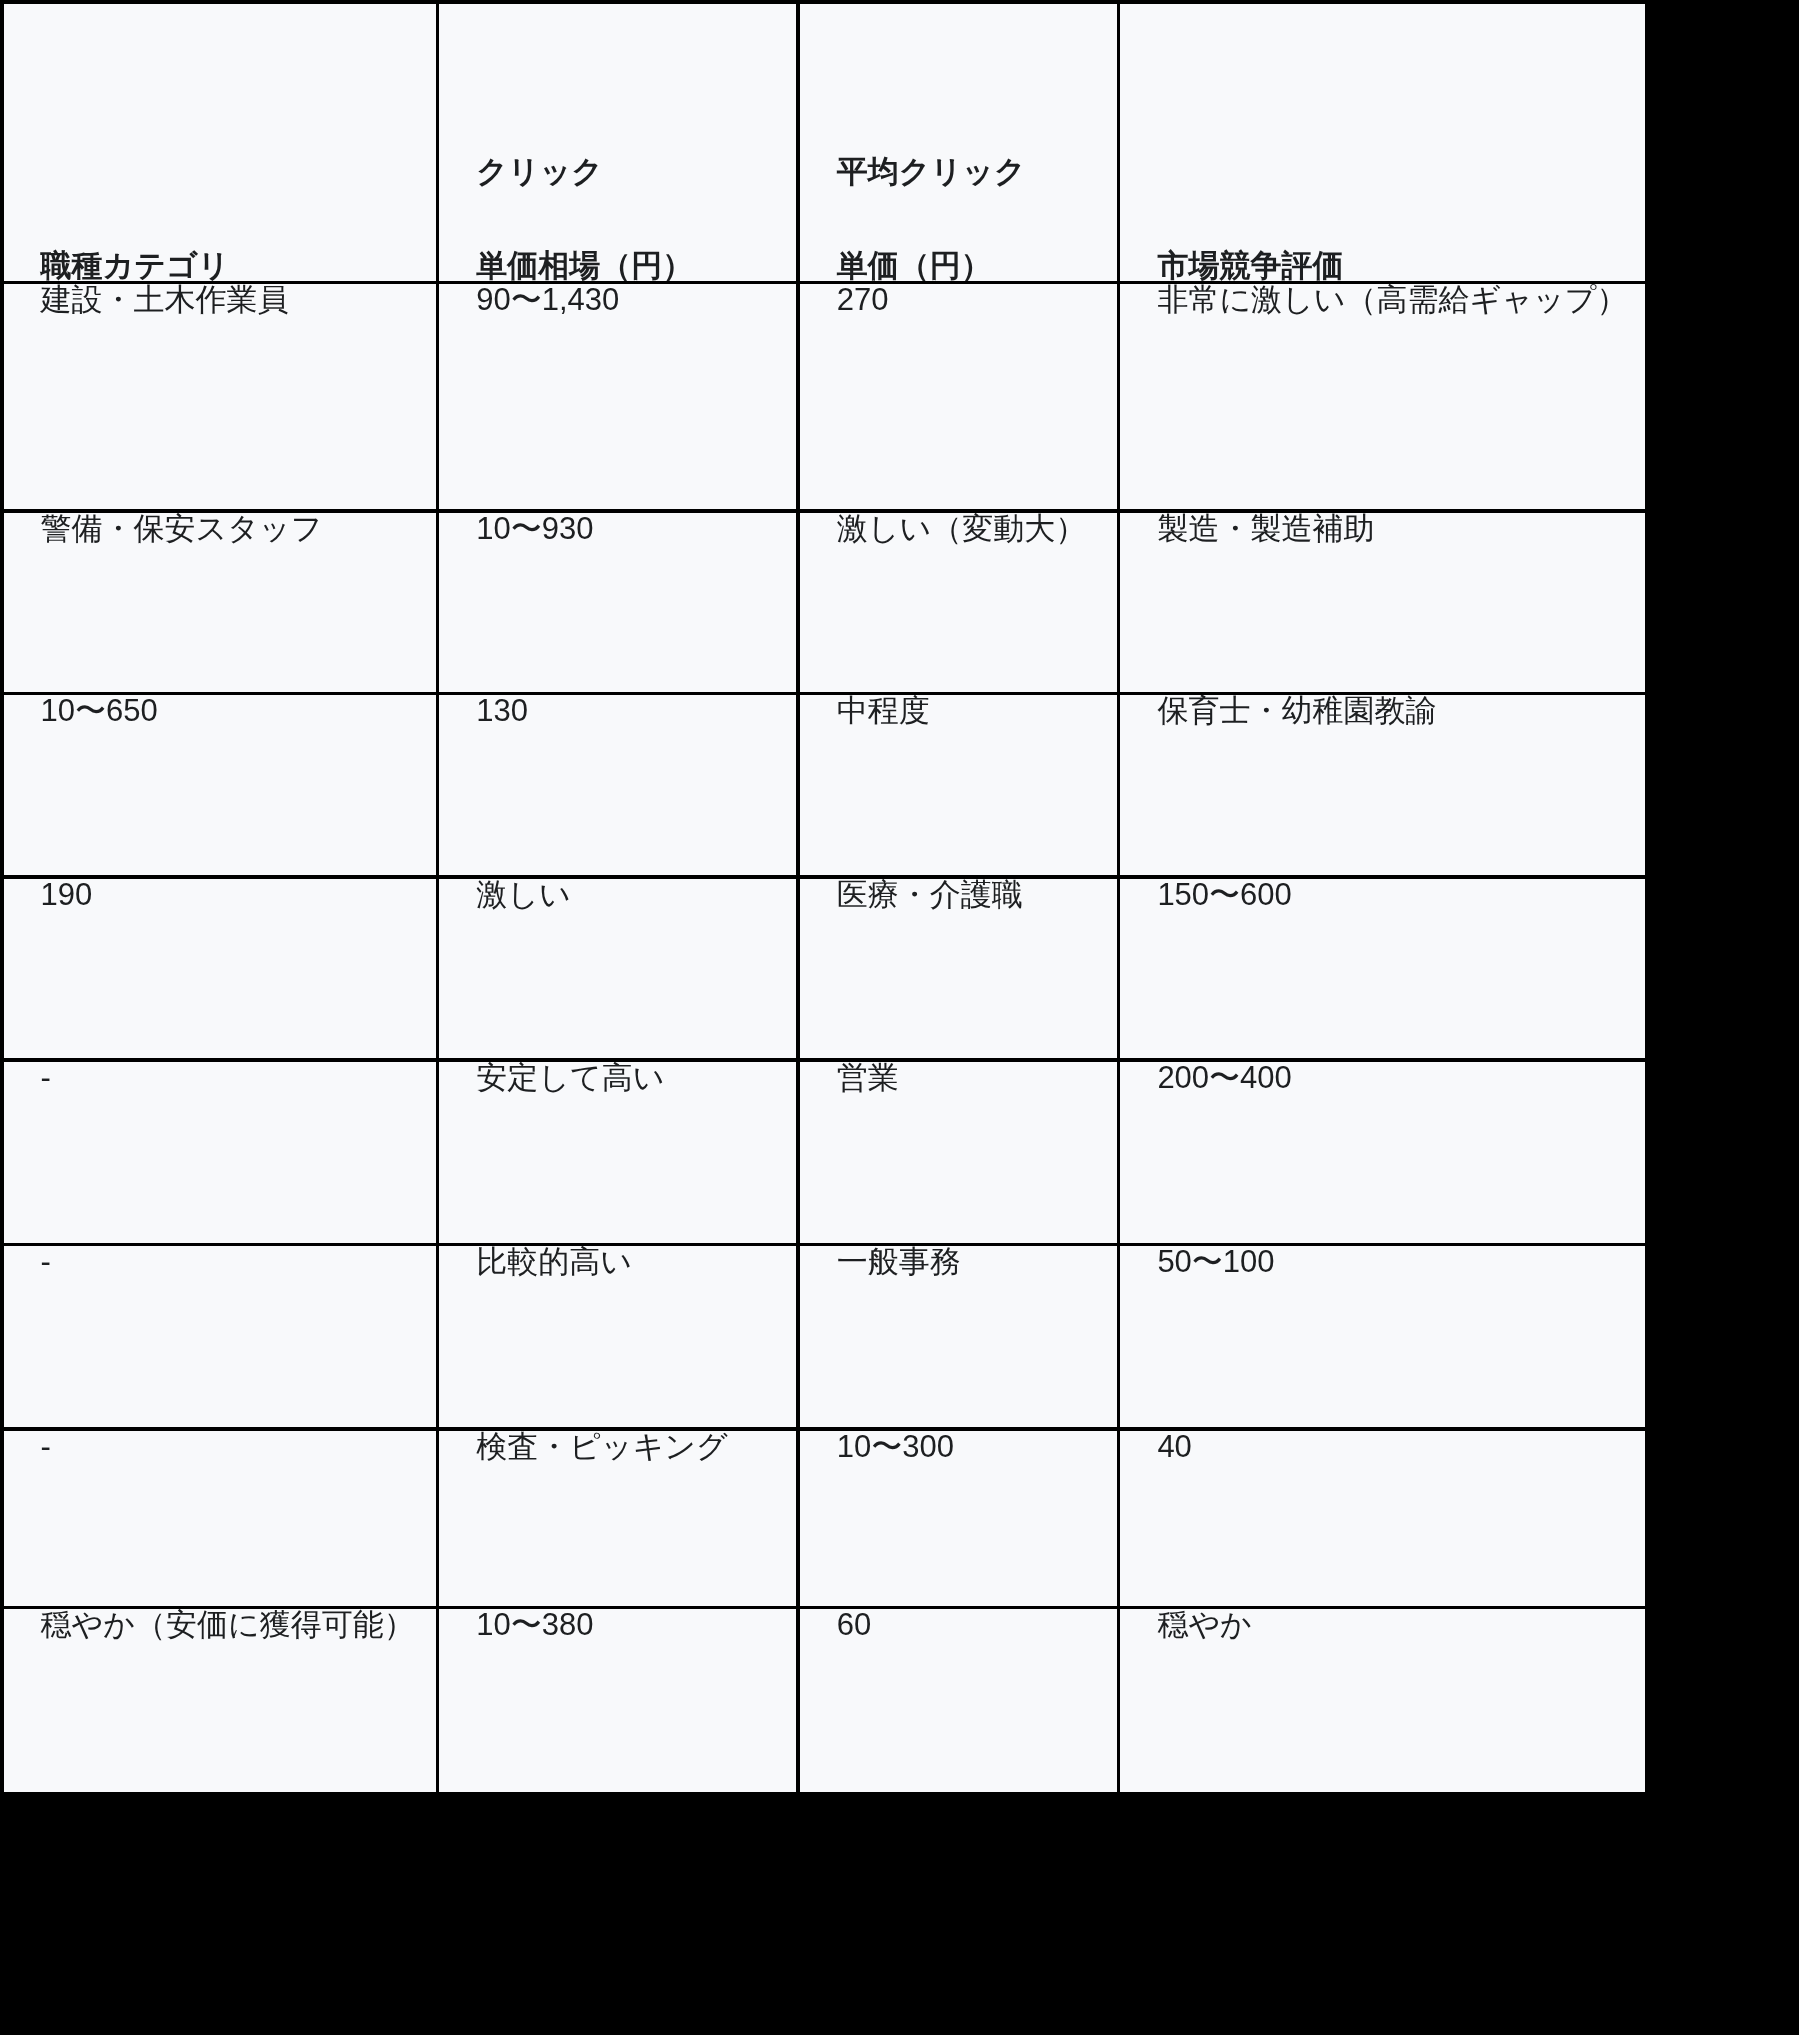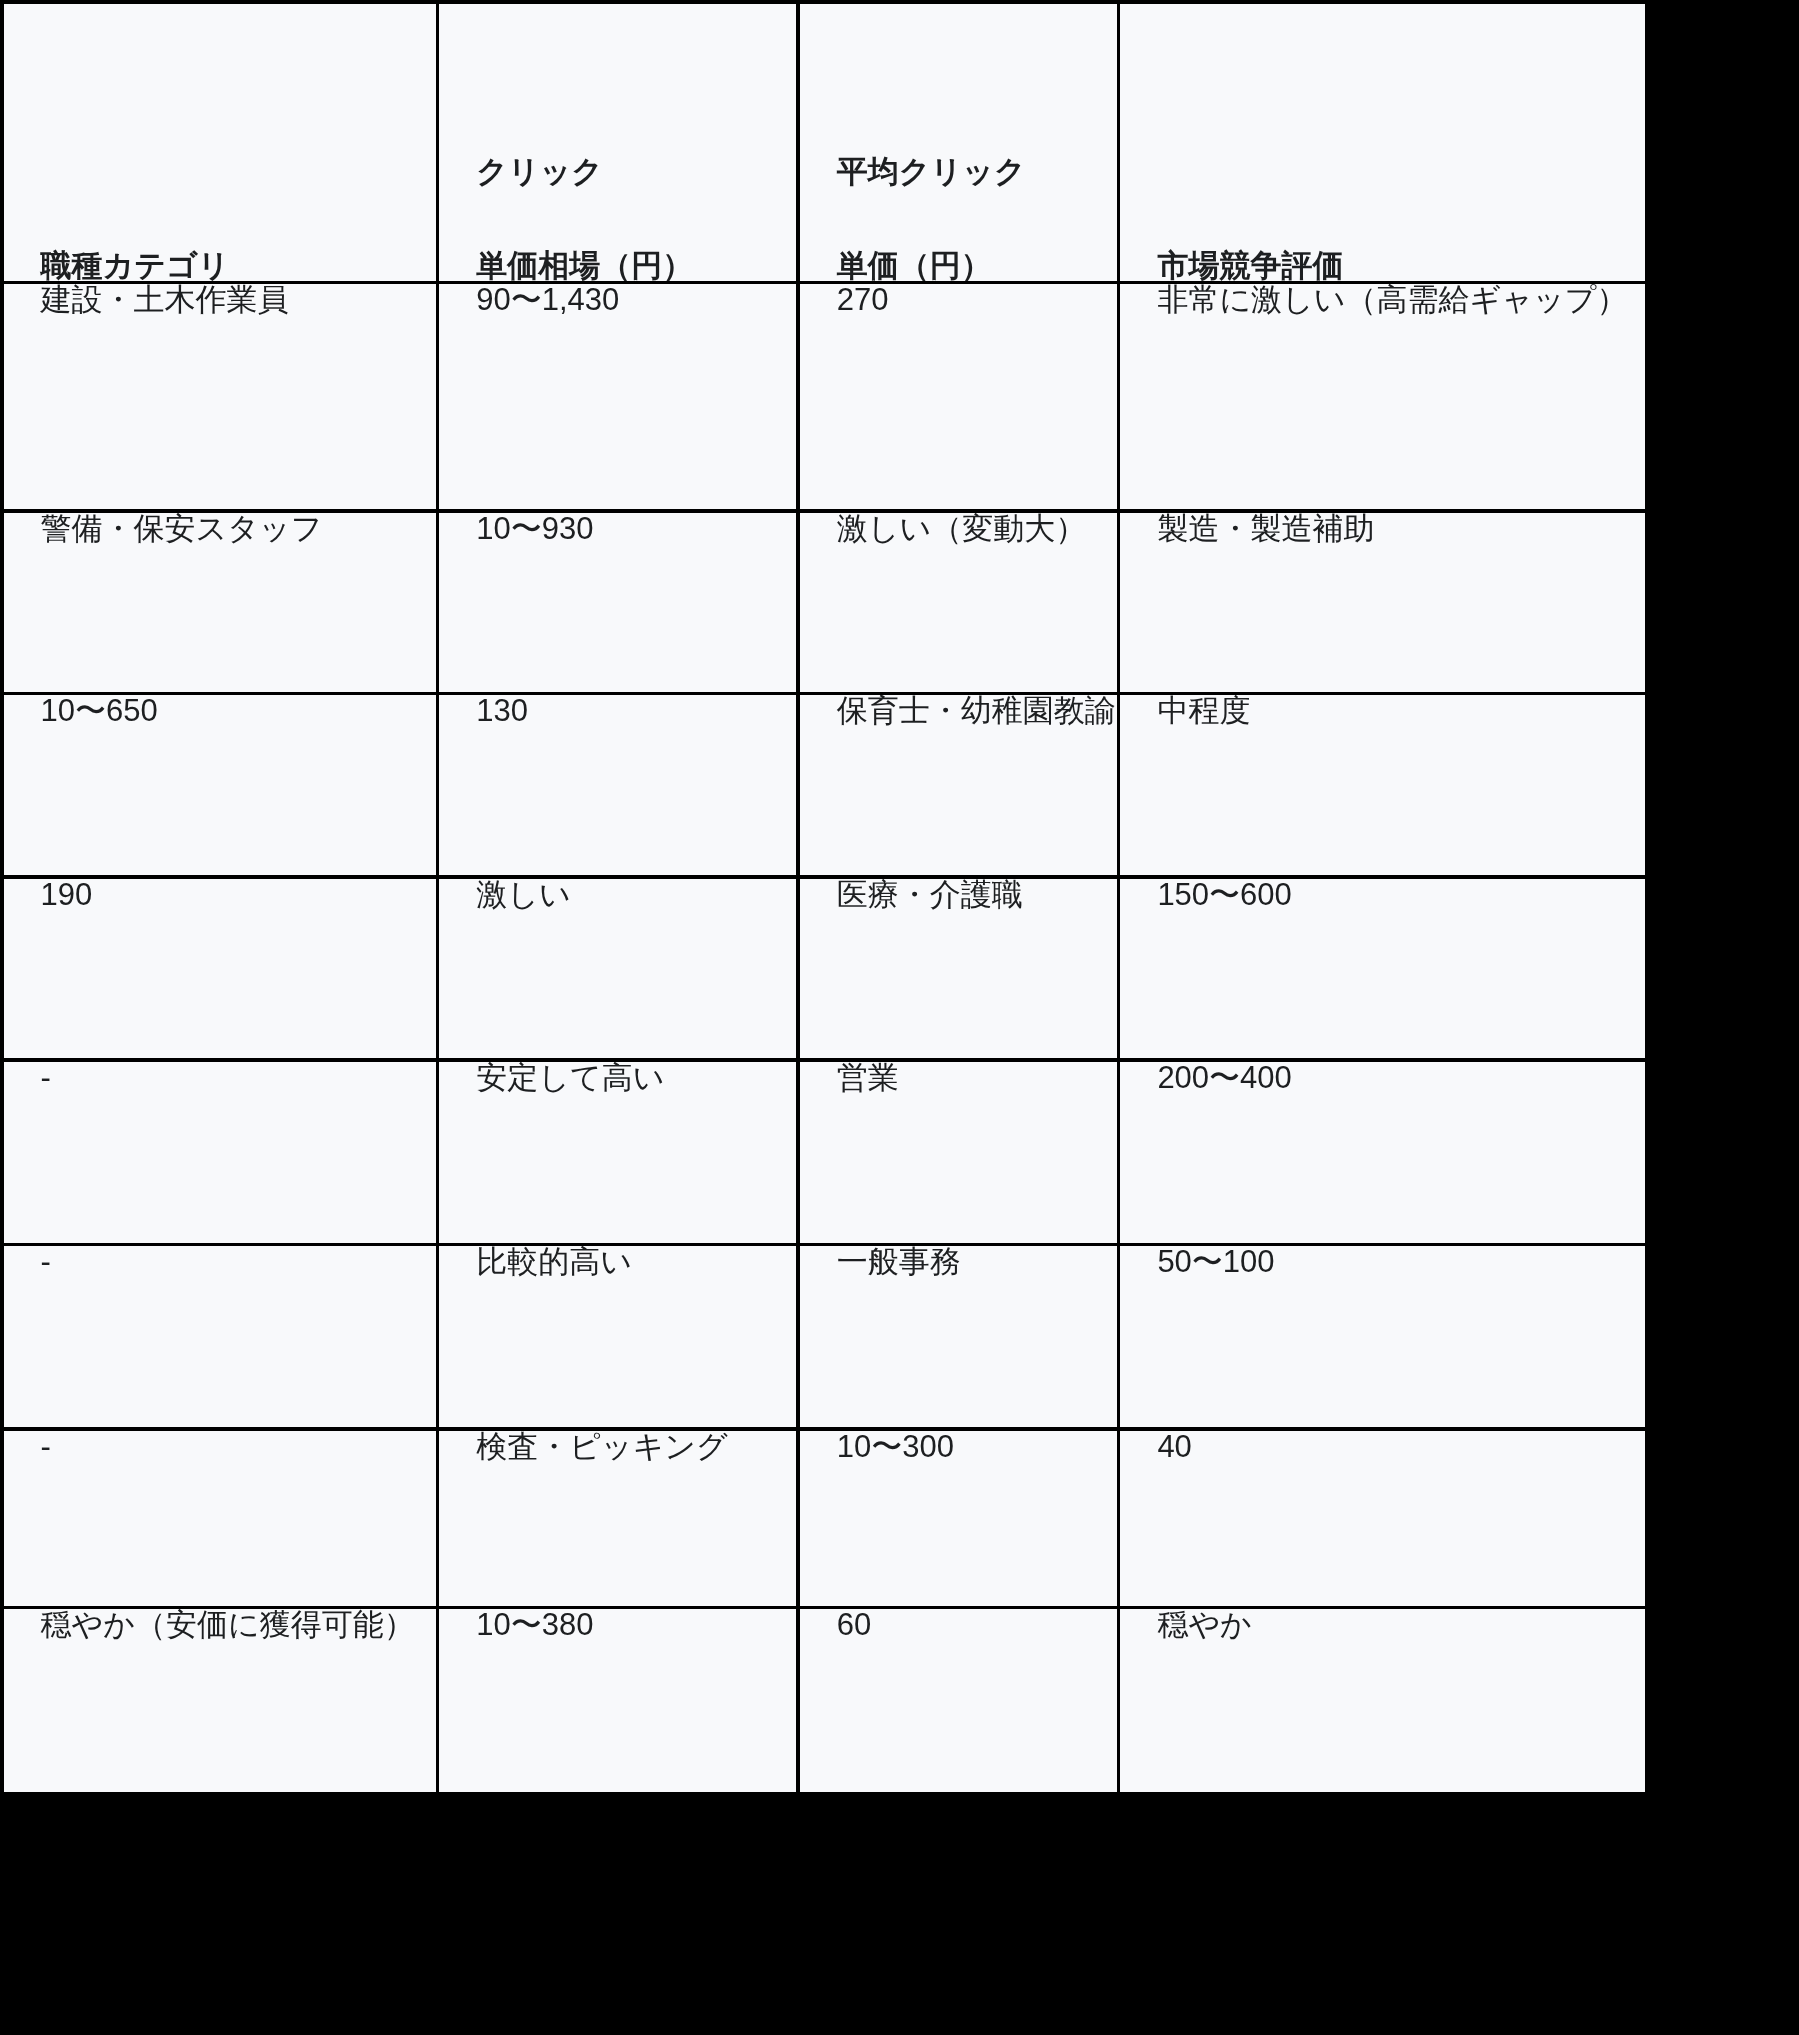--- a/index.html
+++ b/index.html
@@ -97,25 +97,25 @@
   <div class="cell">
       <span>製造・製造補助</span>
     </div>
   <div class="cell">
       <span>10〜650</span>
     </div>
   <div class="cell">
       <span>130</span>
     </div>
   <div class="cell">
-      <span>保育士・幼稚園教諭</span>
+      <span>中程度</span>
     </div>
 
   <div class="cell">
-      <span>中程度</span>
+      <span>保育士・幼稚園教諭</span>
     </div>
   <div class="cell">
       <span>190</span>
     </div>
   <div class="cell">
       <span>激しい</span>
     </div>
 
   <div class="cell">
       <span>医療・介護職</span>

